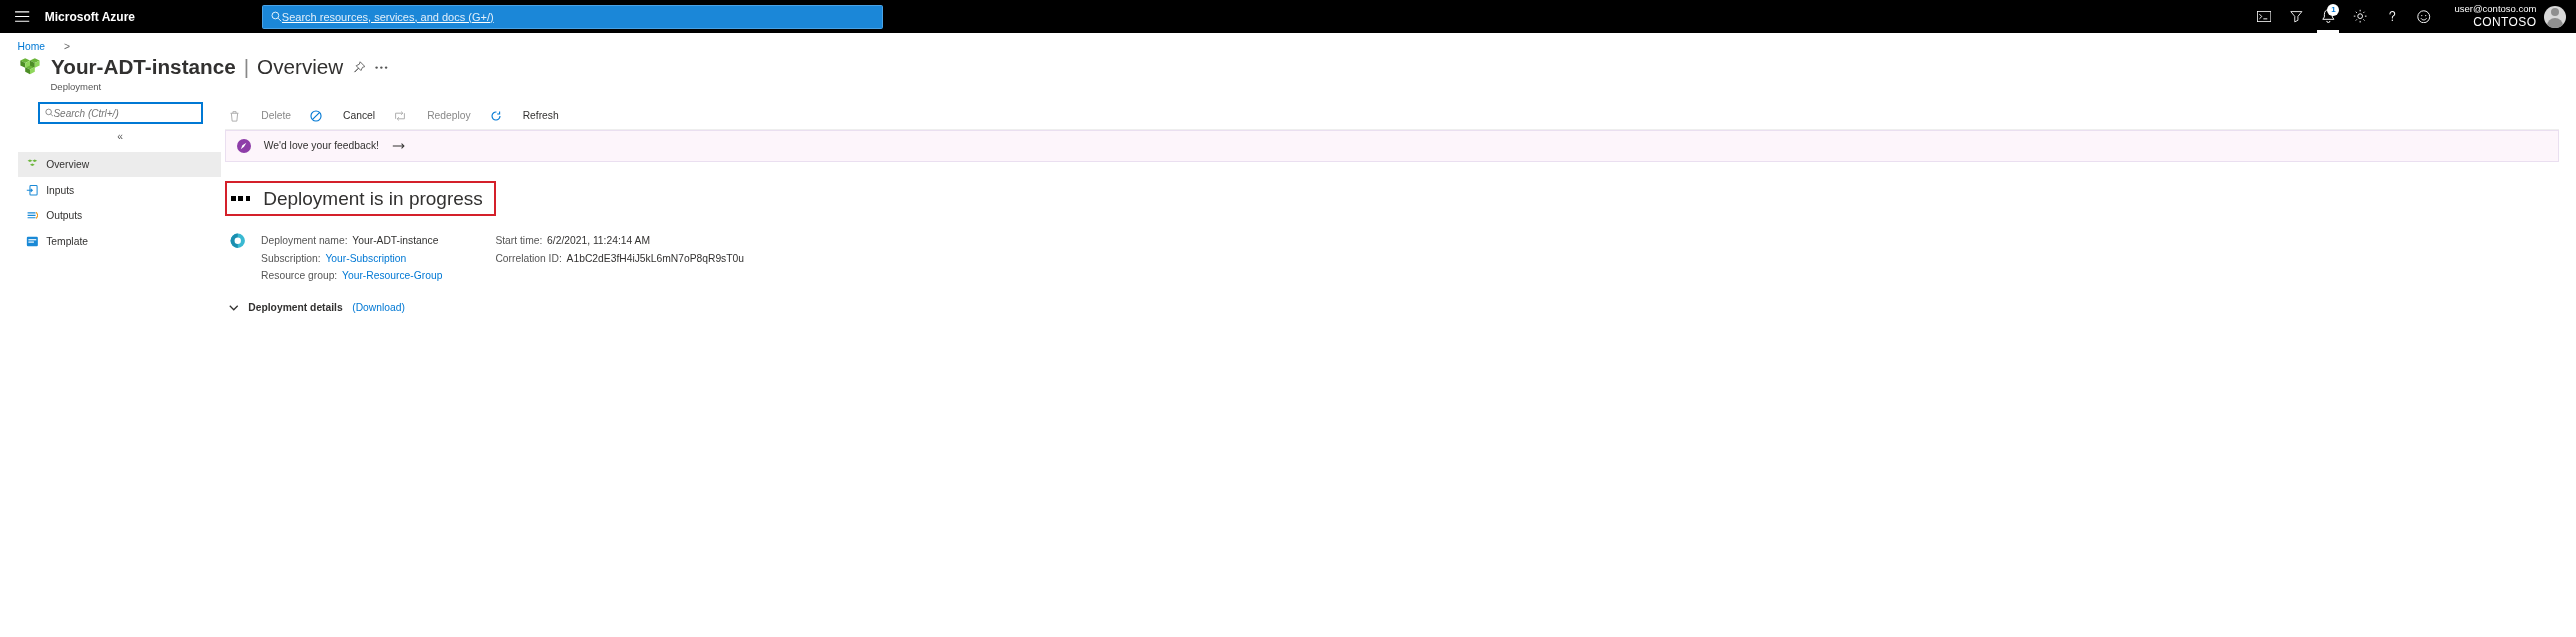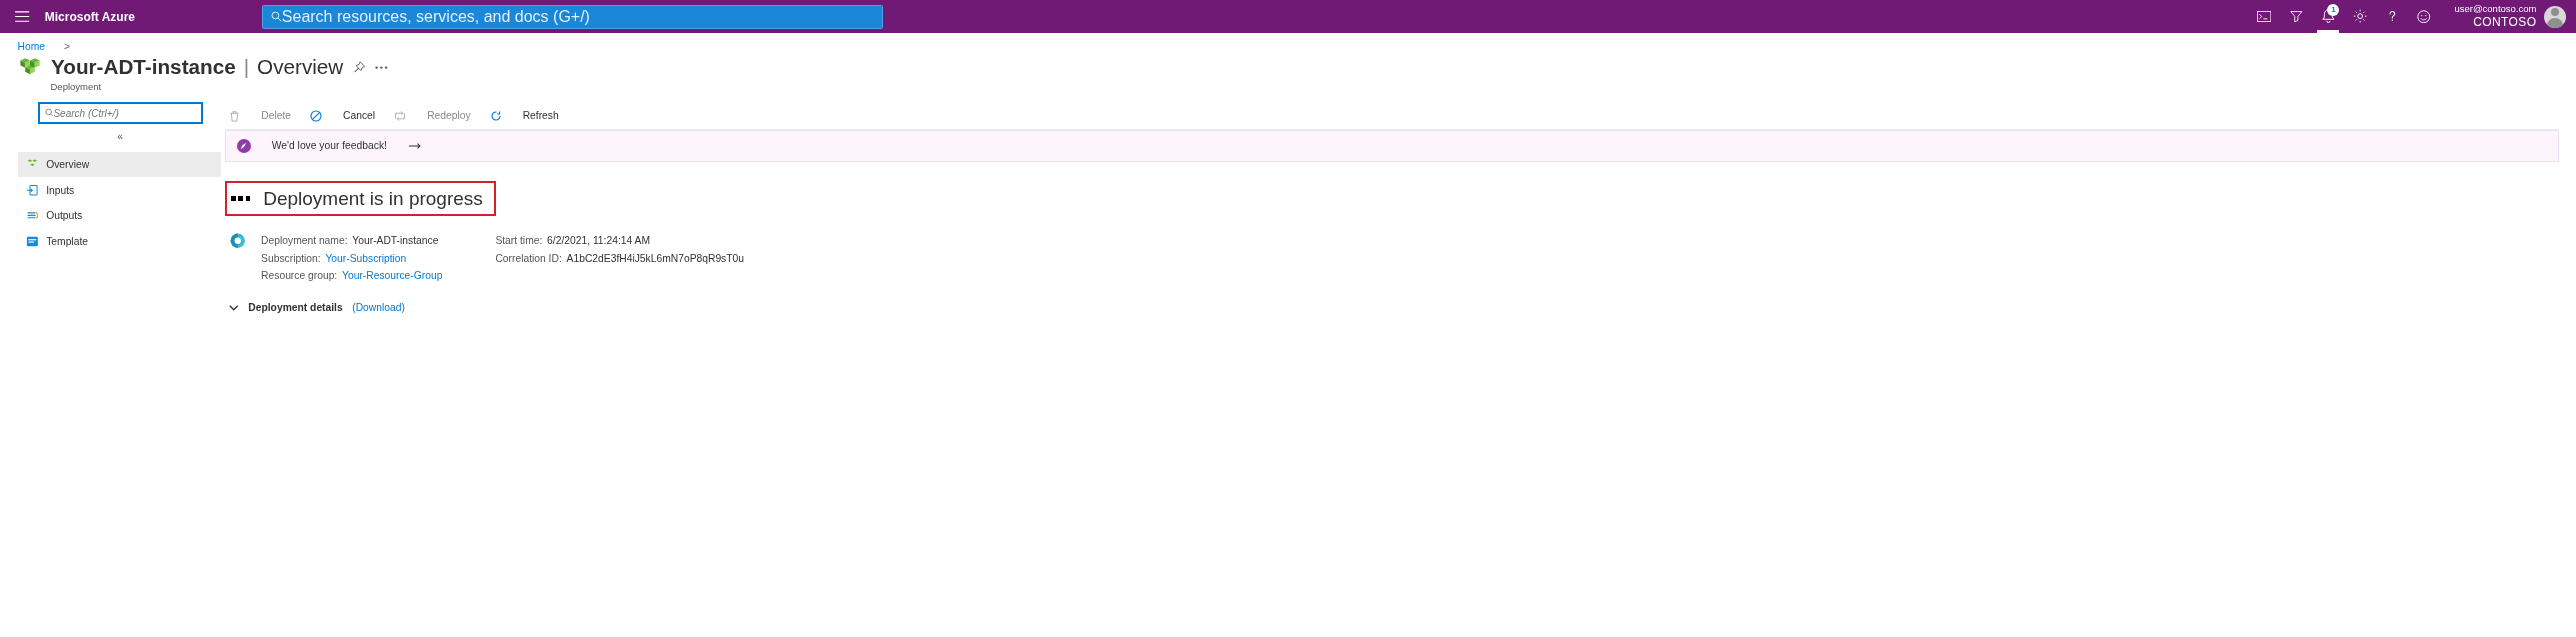--- a/index.html
+++ b/index.html
@@ -1,41 +1,42 @@
 <!DOCTYPE html>
 <html style="font-size:12.7px"><head>
   <meta charset="utf-8">
   <style>
     * { box-sizing: border-box; margin: 0; padding: 0; }
     body { font-family: "Segoe UI", Arial, sans-serif; font-size: 10.3px; color: #323130; background: #fff; }
 
     
     .topbar {
       height: 33px;
-      background: #701a75;
+      background: #000000;
       display: flex;
       align-items: center;
       color: #fff;
       padding: 0 6.4px;
     }
     .hamburger {
       width: 32px; height: 32px; display: flex; align-items: center; justify-content: center;
       cursor: pointer;
     }
     .brand {
       font-weight: 600; font-size: 12px; margin-left: 6.4px; margin-right: 32px;
     }
     .searchbox-wrap { flex: 0 0 auto; margin-left: 95px; }
     .searchbox {
       width: 621px; height: 24px; background: #1b87d8; border: 0.8px solid #4aa3e6;
       border-radius: 1.6px; display: flex; align-items: center; padding: 0 8px;
     }
     .searchbox input {
       background: transparent; border: none; outline: none; color: #fff; width: 100%;
-      font-size: 16px;
+      font-size: 11px;
+      text-decoration: underline;
     }
     .searchbox input::placeholder { color: #e1effa; }
     .topbar-spacer { flex: 1; }
     .top-icons { display: flex; align-items: center; }
     .top-icon-btn {
       width: 32px; height: 32px; display: flex; align-items: center; justify-content: center;
       cursor: pointer; position: relative;
     }
     .notif-active::after {
       content: ""; position: absolute; bottom: 0; left: 4.8px; right: 4.8px; height: 2.4px; background: #fff;
@@ -95,21 +96,21 @@
     .main { flex: 1; }
     .toolbar {
       height: 27px; display: flex; align-items: center; gap: 19px; color: #888;
       padding-left: 4.8px; border-bottom: 0.8px solid #eee;
     }
     .tb-btn { display: flex; align-items: center; gap: 21px; cursor: pointer; color: #888; }
     .tb-btn.enabled { color: #323130; }
 
     .feedback-bar {
       background: #fdf5fb; border: 0.8px solid #eadff0;
-      height: 32px; display: flex; align-items: center; gap: 21px; padding: 0 11px; margin-top: 0;
+      height: 32px; display: flex; align-items: center; gap: 13px; padding: 0 11px; margin-top: 0;
     }
     .feedback-icon {
       width: 14.3px; height: 14.3px; background: #8e3da8; border-radius: 50%;
       display: inline-flex; align-items: center; justify-content: center; color: #fff; font-size: 8.8px;
     }
 
     .status-block { margin-top: 19px; }
     .status-row {
       display: inline-flex; align-items: center; gap: 12.7px; padding: 4.8px 11px 4.8px 4.8px;
       border: 2.4px solid #d4202a;

